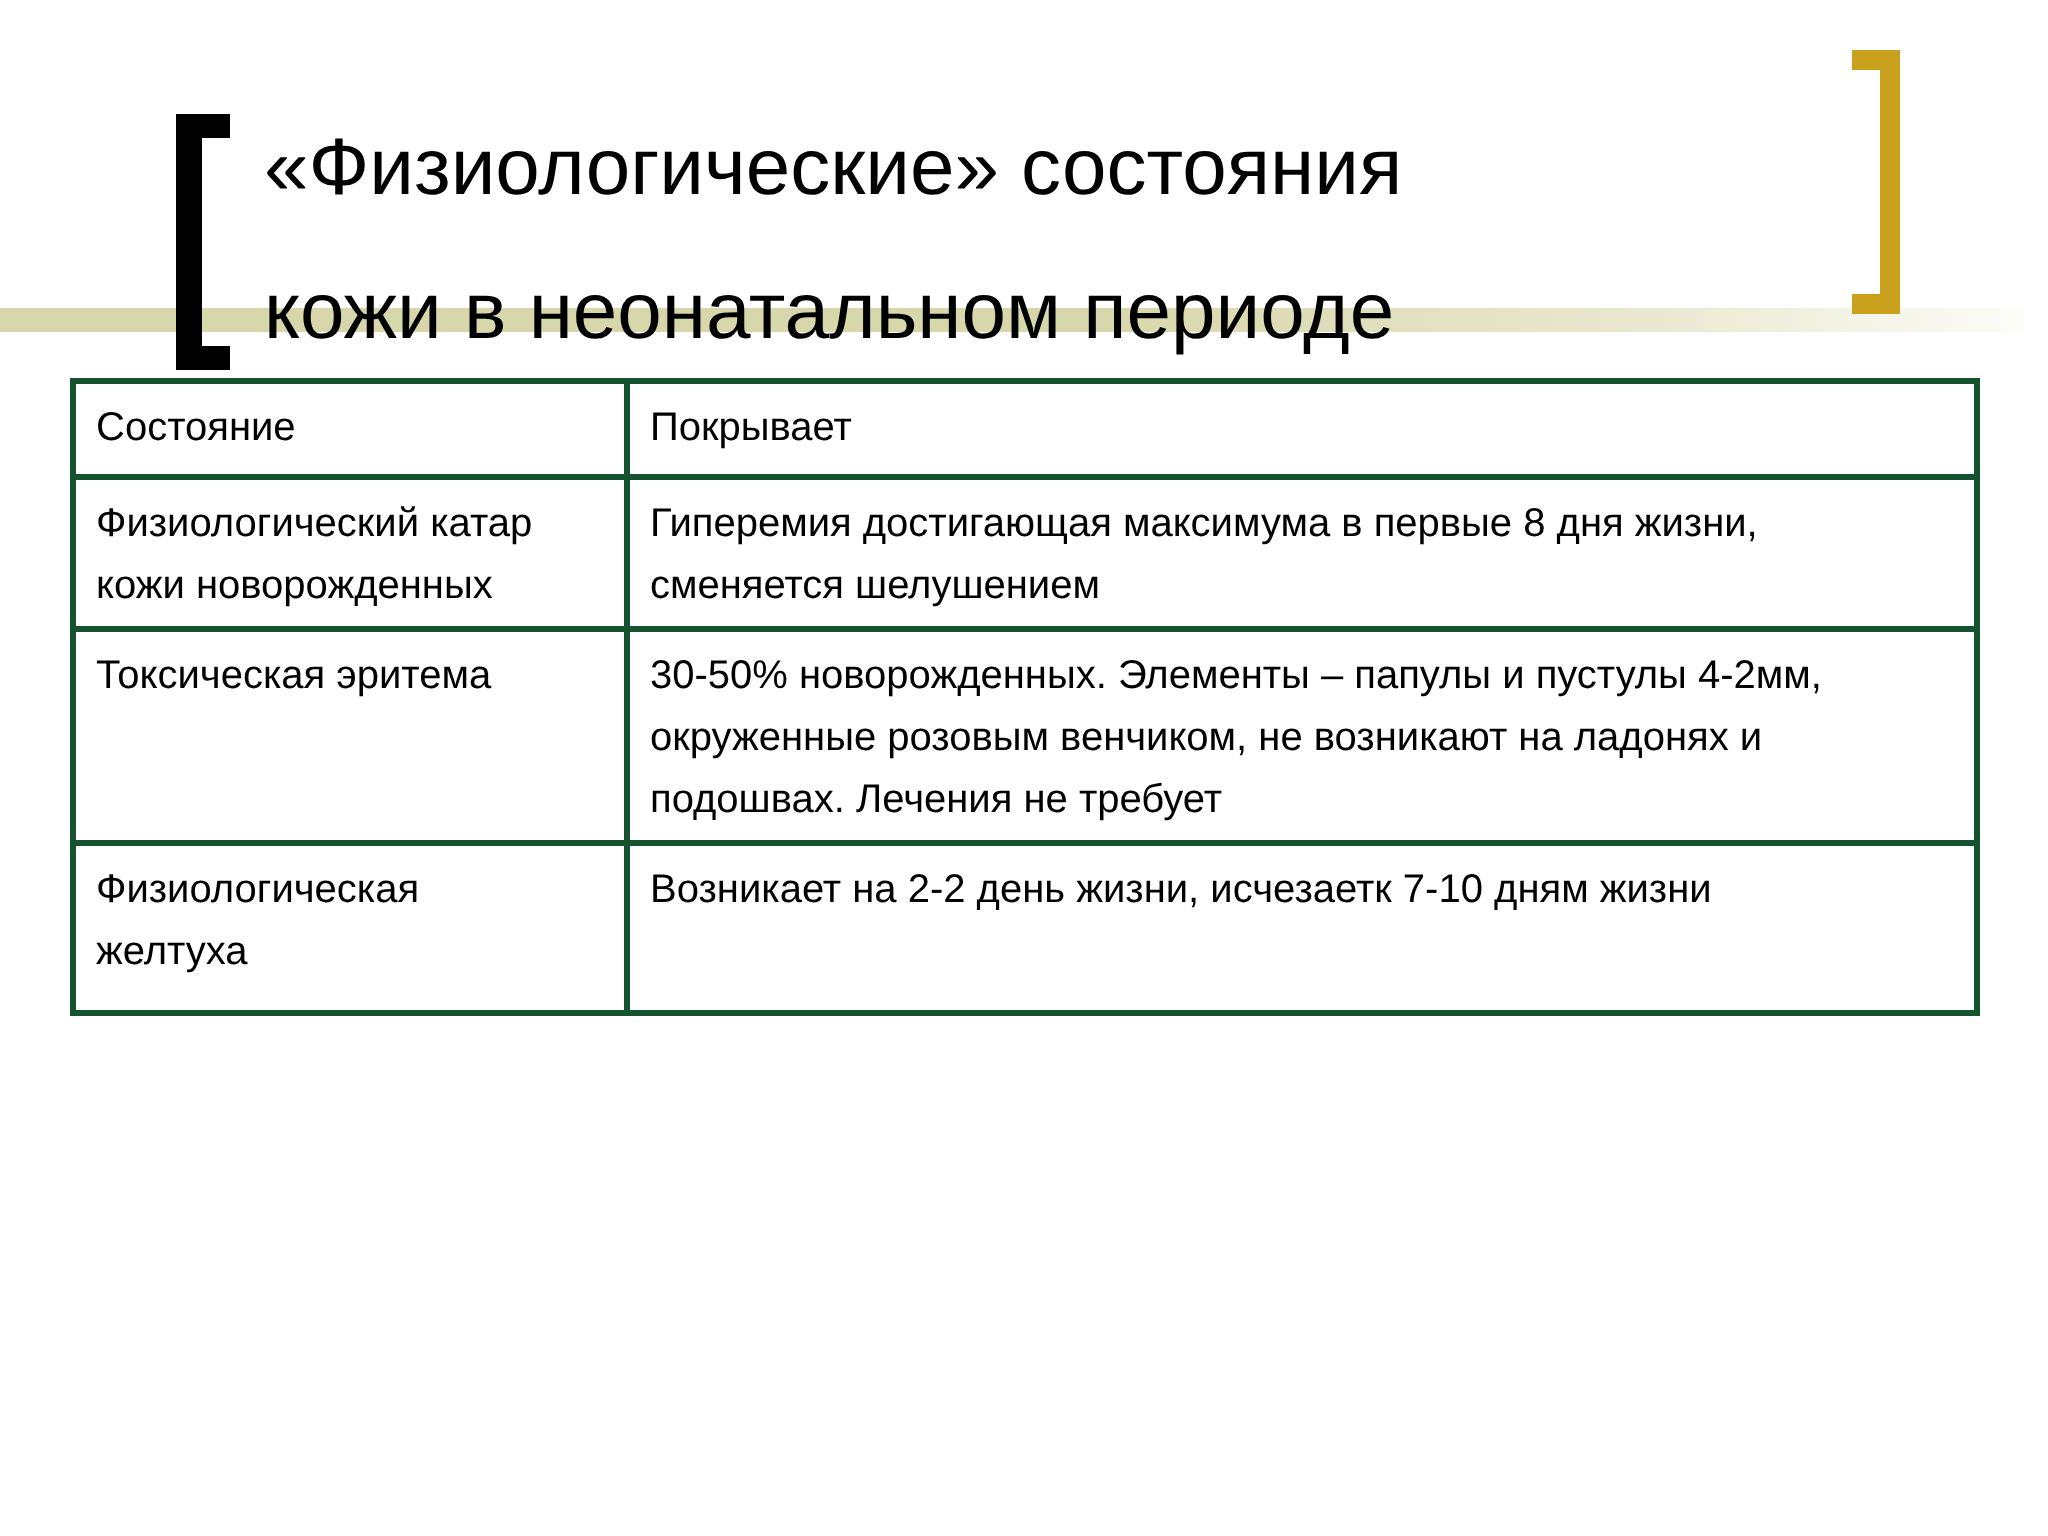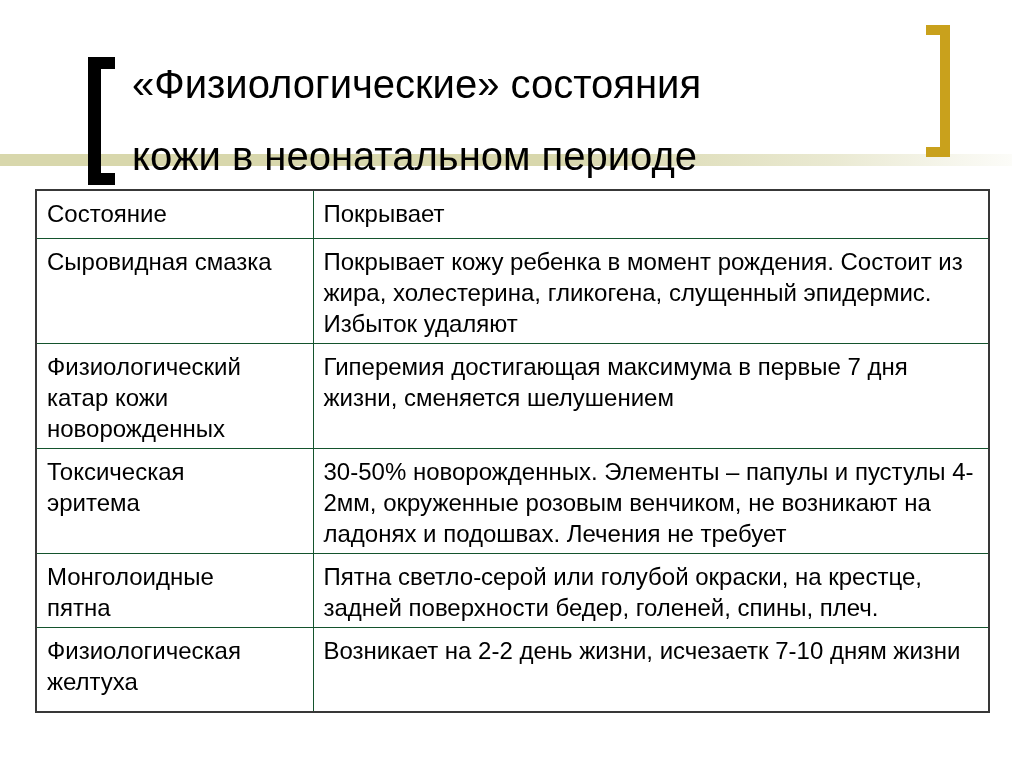--- a/index.html
+++ b/index.html
@@ -27,22 +27,22 @@
     font-size:40px;line-height:72px;font-weight:normal;margin:0;
     white-space:pre-line;z-index:2;
   }
   table.conditions{
     position:absolute;left:35px;top:189px;width:955px;
     border-collapse:collapse;table-layout:fixed;
     border:2px solid #383838;
   }
   table.conditions col.c1{width:277px;}
   table.conditions th,table.conditions td{
-    border:1px solid #14532d;vertical-align:top;text-align:left;
-    font-size:24px;line-height:31px;font-weight:normal;
+    border:3px solid #14532d;vertical-align:top;text-align:left;
+    font-size:20px;line-height:31px;font-weight:normal;
     padding:7px 10px 4px 10px;overflow:hidden;
   }
   table.conditions td.state,table.conditions th.state{padding-right:40px;}
   tr.h-head{height:48px;}
   tr.h-r0{height:95px;}
   tr.h-r1{height:68px;}
   tr.h-r2{height:97px;}
   tr.h-r3{height:73px;}
   tr.h-r4{height:78px;}
   tr.h-r5{height:85px;}
@@ -62,34 +62,26 @@
       <col class="c1">
       <col class="c2">
     </colgroup>
   <thead>
     <tr class="h-head">
       <th class="state">Состояние</th>
       <th>Покрывает</th>
     </tr>
   </thead>
   <tbody>
-    <tr class="h-r0">
-      <td class="state">Сыровидная смазка</td>
-      <td>Покрывает кожу ребенка в момент рождения. Состоит из жира, холестерина, гликогена, слущенный эпидермис. Избыток удаляют</td>
-    </tr>
     <tr class="h-r1">
       <td class="state">Физиологический катар кожи новорожденных</td>
-      <td>Гиперемия достигающая максимума в первые 7 дня жизни, сменяется шелушением</td>
+      <td>Гиперемия достигающая максимума в первые 8 дня жизни, сменяется шелушением</td>
     </tr>
     <tr class="h-r2">
       <td class="state">Токсическая эритема</td>
       <td>30-50% новорожденных. Элементы – папулы и пустулы 4-2мм, окруженные розовым венчиком, не возникают на ладонях и подошвах. Лечения не требует</td>
-    </tr>
-    <tr class="h-r3">
-      <td class="state">Монголоидные пятна</td>
-      <td>Пятна светло-серой или голубой окраски, на крестце, задней поверхности бедер, голеней, спины, плеч.</td>
     </tr>
     <tr class="h-r5">
       <td class="state">Физиологическая желтуха</td>
       <td>Возникает на 2-2 день жизни, исчезаетк 7-10 дням жизни</td>
     </tr>
   </tbody>
 </table>
 
 </body></html>

